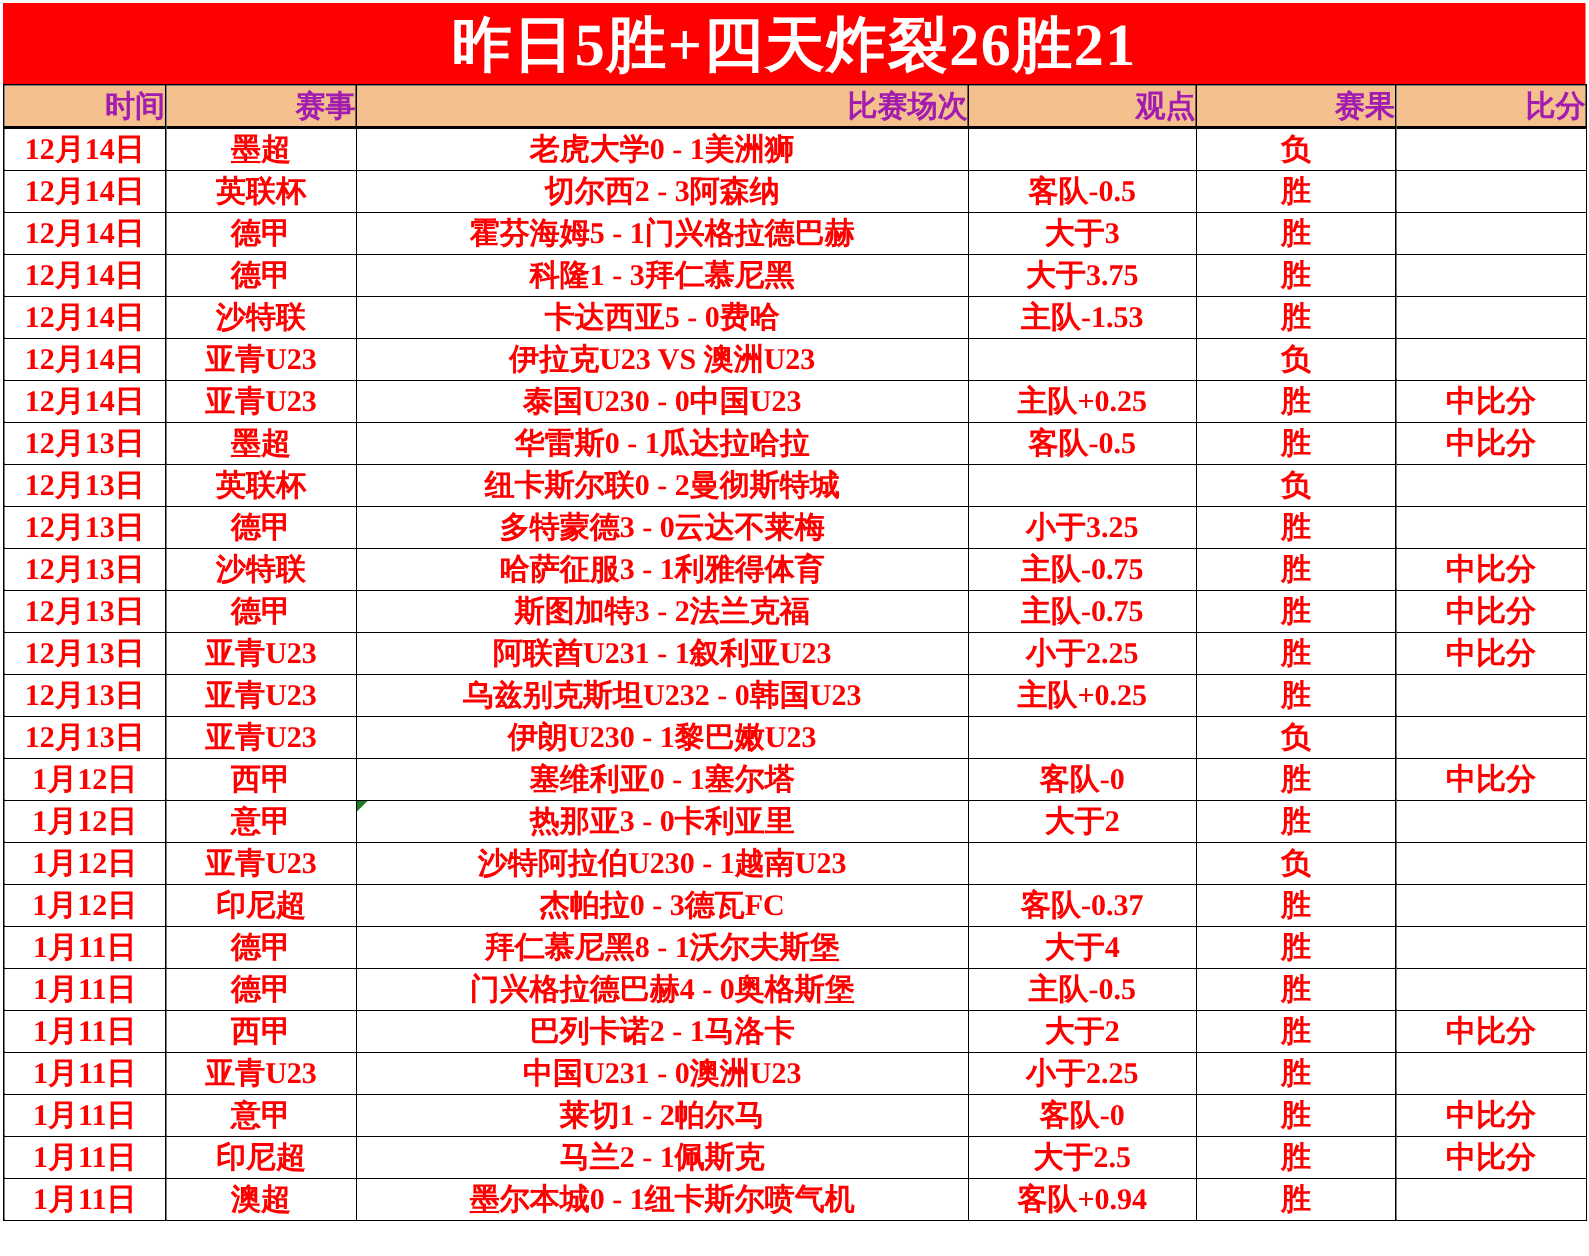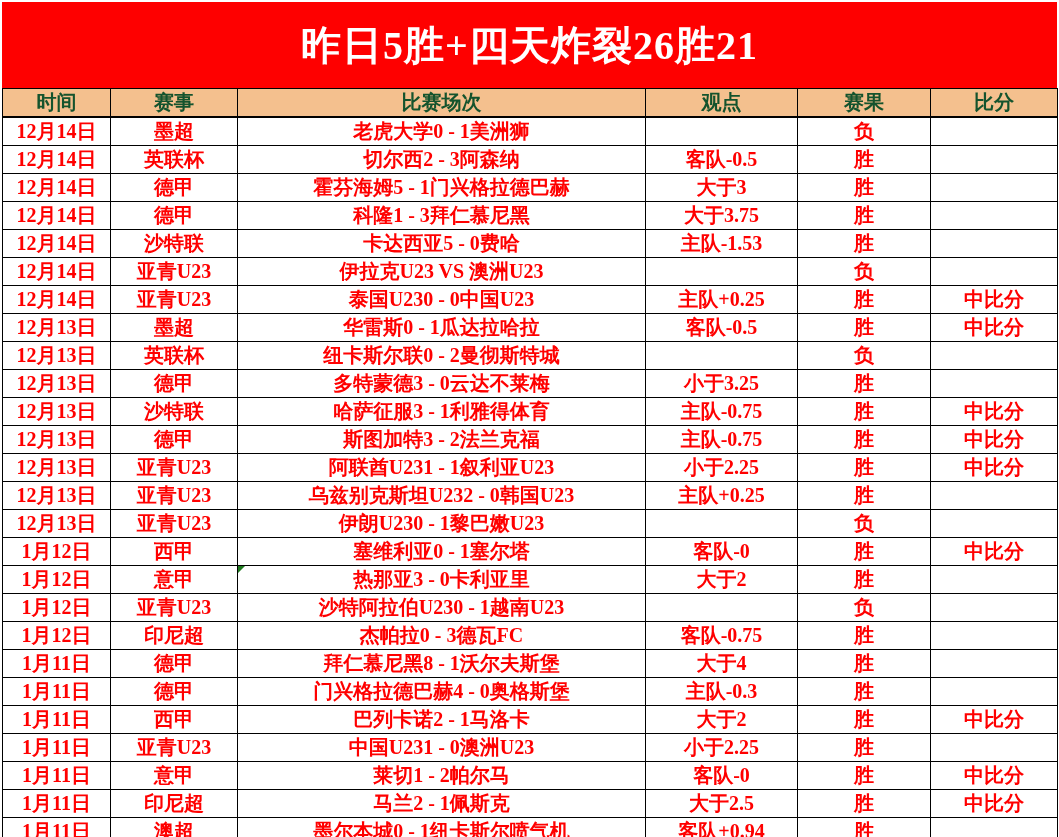--- a/index.html
+++ b/index.html
@@ -2,38 +2,39 @@
 <html><head>
 <meta charset="utf-8">
 <style>
   html,body{margin:0;padding:0;}
   body{
     width:1059px;height:837px;overflow:hidden;background:#ffffff;
     font-family:"Liberation Serif","DejaVu Serif",serif;
   }
   .page{padding:2px 2px 0 2px;}
   .banner{
-    height:86px;background:#FE0000;
+    height:54px;background:#FE0000;
     display:flex;align-items:center;justify-content:center;
   }
   .banner-title{
     color:#ffffff;font-size:40px;font-weight:bold;letter-spacing:1px;
     white-space:nowrap;
   }
   table.grid{
     width:1055px;table-layout:fixed;border-collapse:collapse;
     border:1px solid #000;
   }
   table.grid th, table.grid td{
     border:1px solid #000;height:27px;padding:0;
     text-align:center;vertical-align:middle;overflow:hidden;white-space:nowrap;
   }
   table.grid th{
-    background:#F4C08E;color:#14532d;font-weight:bold;font-size:20px;
+    background:#F4C08E;color:#a21caf;font-weight:bold;font-size:20px;
     border-bottom:2px solid #000;
+    text-align:right;
   }
   table.grid td{
     background:#ffffff;color:#FF0000;font-weight:bold;font-size:20px;
     position:relative;
   }
   td.win{background:#FFFF00;color:#FF0000;}
   td.loss{background:#ffffff;color:#000000;font-weight:normal;}
   .corner-marker{
     position:absolute;top:0;left:0;width:0;height:0;
     border-top:7px solid #1F7A1F;border-right:7px solid transparent;
@@ -213,37 +214,37 @@
           <td>亚青U23</td>
           <td>沙特阿拉伯U230 - 1越南U23</td>
           <td></td>
           <td class="loss">负</td>
           <td></td>
         </tr>
         <tr>
           <td>1月12日</td>
           <td>印尼超</td>
           <td>杰帕拉0 - 3德瓦FC</td>
-          <td>客队-0.75</td>
+          <td>客队-0.37</td>
           <td class="win">胜</td>
           <td></td>
         </tr>
         <tr>
           <td>1月11日</td>
           <td>德甲</td>
           <td>拜仁慕尼黑8 - 1沃尔夫斯堡</td>
           <td>大于4</td>
           <td class="win">胜</td>
           <td></td>
         </tr>
         <tr>
           <td>1月11日</td>
           <td>德甲</td>
           <td>门兴格拉德巴赫4 - 0奥格斯堡</td>
-          <td>主队-0.3</td>
+          <td>主队-0.5</td>
           <td class="win">胜</td>
           <td></td>
         </tr>
         <tr>
           <td>1月11日</td>
           <td>西甲</td>
           <td>巴列卡诺2 - 1马洛卡</td>
           <td>大于2</td>
           <td class="win">胜</td>
           <td>中比分</td>

